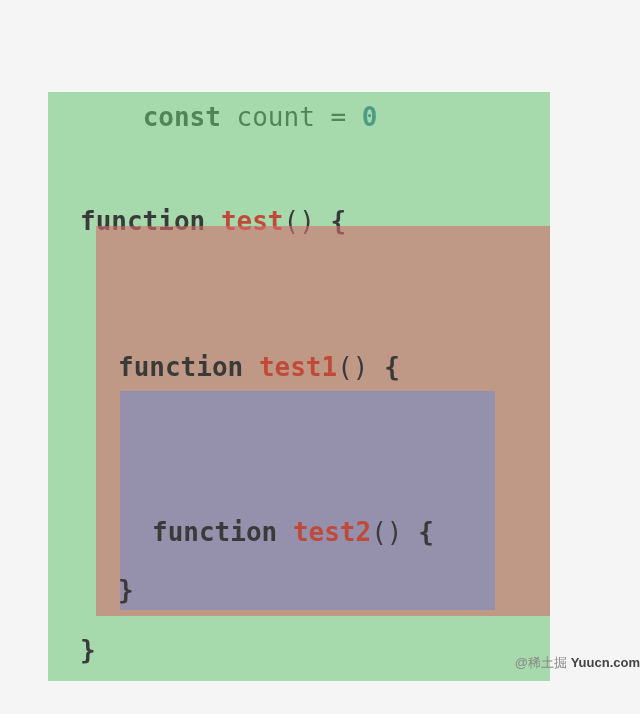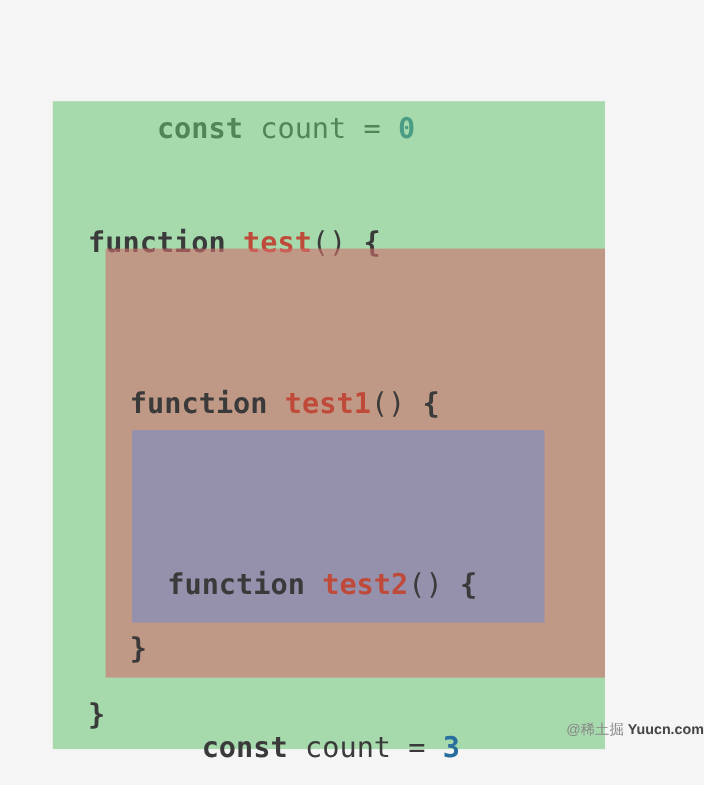--- a/index.html
+++ b/index.html
@@ -53,21 +53,21 @@
     position: absolute;
     left: 22px;
     top: 18px;
     white-space: pre;
   }
   .scope-blue {
     position: absolute;
     left: 24px;
     top: 165px;
     width: 375px;
-    height: 175px;
+    height: 219px;
     background: rgba(120, 140, 200, 0.6);
   }
   .blue-inner {
     position: absolute;
     left: 32px;
     top: 18px;
     white-space: pre;
   }
   .close-red {
     position: absolute;
@@ -114,21 +114,20 @@
     </div>
 
     <div class="scope-red">
       <div class="red-inner">
         <div><span class="kw">function</span><span> </span><span class="fn">test1</span><span class="punct">(</span><span class="punct">)</span><span> </span><span class="punct brace">{</span></div>
       </div>
 
       <div class="scope-blue">
         <div class="blue-inner">
           <div><span class="kw">function</span><span> </span><span class="fn">test2</span><span class="punct">(</span><span class="punct">)</span><span> </span><span class="punct brace">{</span></div>
-          <div><span>  </span><span class="kw">const</span><span> </span><span class="id">count</span><span> </span><span class="punct">=</span><span> </span><span class="num">3</span></div>
           
         </div>
       </div>
 
       <div class="close-red"><span class="punct brace">}</span></div>
     </div>
 
     <div class="close-green"><span class="punct brace">}</span></div>
   </div>
 

